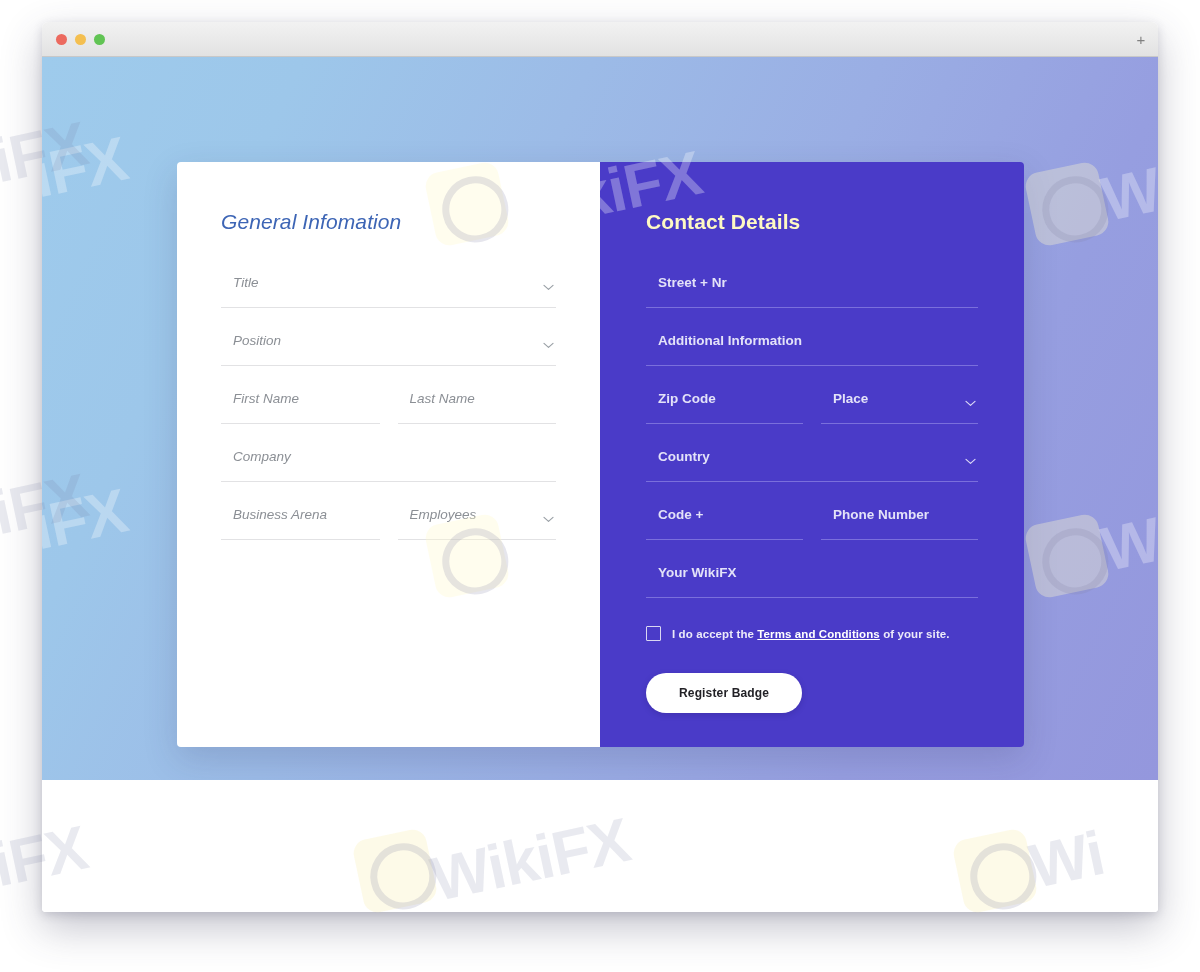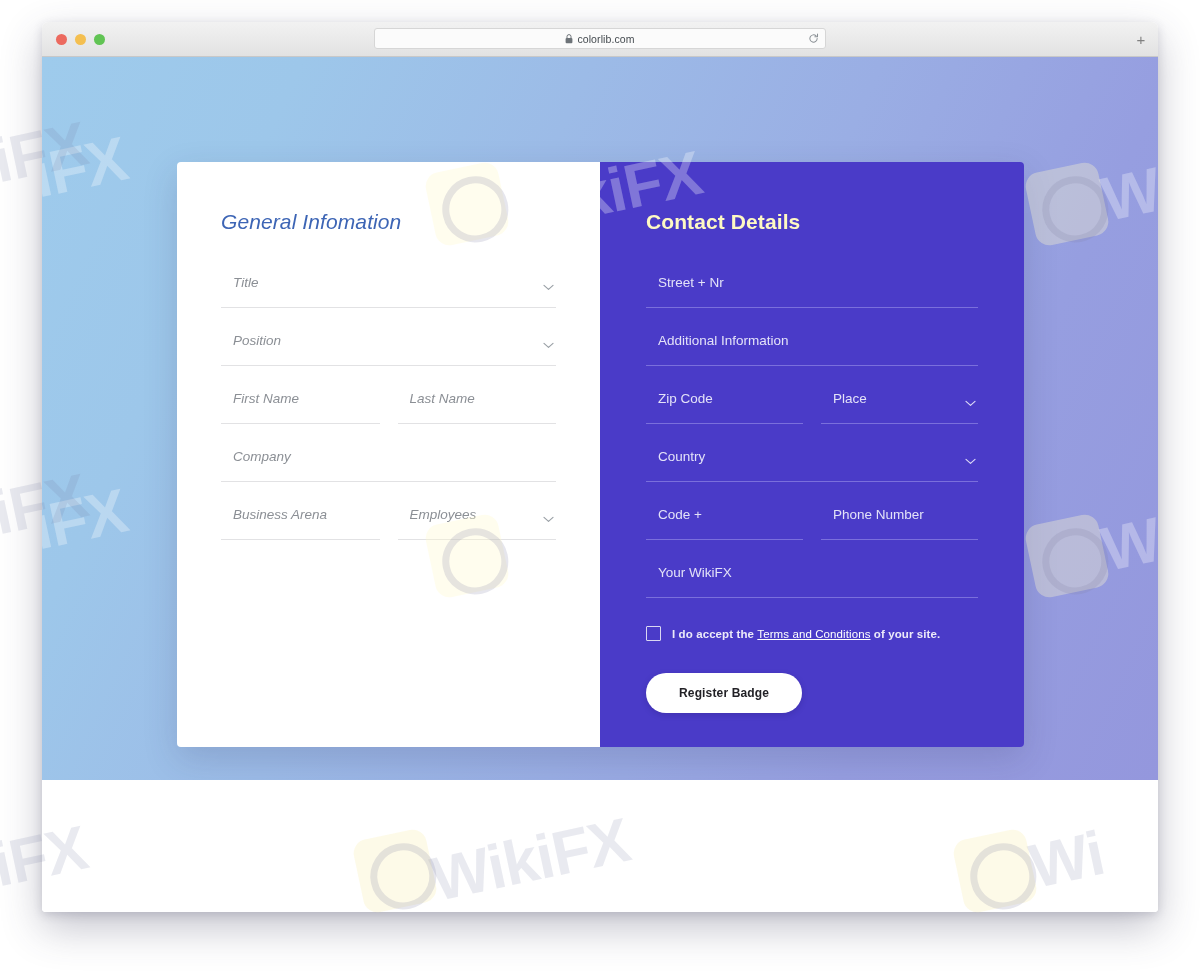--- a/index.html
+++ b/index.html
@@ -181,21 +181,21 @@
   .field.full { width: 100%; }
 
   .field-label {
     font-size: 13.5px;
     line-height: 18px;
     padding-left: 12px;
     display: block;
   }
 
   .panel-left .field-label { color: #8b8f95; }
-  .panel-right .field-label { color: #e3e2f8; font-weight: 400; }
+  .panel-right .field-label { color: #e3e2f8; font-weight: 700; }
 
   .field-underline {
     position: absolute;
     left: 0;
     right: 0;
     bottom: 0;
     height: 1px;
   }
   .panel-left .field-underline { background: #e2e2e4; }
   .panel-right .field-underline { background: #7a6fdc; }
@@ -225,21 +225,21 @@
   }
   .accept-text {
     font-size: 11.5px;
     color: #eceaf9;
     font-weight: 600;
     letter-spacing: 0.1px;
   }
   .terms-link {
     color: #ffffff;
     text-decoration: underline;
-    font-weight: 400;
+    font-weight: 700;
     cursor: pointer;
   }
 
   .register-button {
     margin-top: 32px;
     display: inline-block;
     background: #ffffff;
     color: #222126;
     border: none;
     border-radius: 30px;
@@ -295,37 +295,20 @@
 
   <div class="browser-window">
 
     <div class="titlebar">
       <div class="traffic-lights">
         <span class="dot red"></span>
         <span class="dot yellow"></span>
         <span class="dot green"></span>
       </div>
 
-      <div class="urlbar">
-        <span class="url-inner">
-          <span class="lock-icon">
-            <svg width="8" height="10" viewBox="0 0 8 10">
-              <path d="M2 4V2.6A2 2 0 0 1 6 2.6V4" fill="none" stroke="#6d7378" stroke-width="1"></path>
-              <rect x="0.6" y="4" width="6.8" height="5.2" rx="1" fill="#6d7378"></rect>
-            </svg>
-          </span>
-          <span class="url-text">colorlib.com</span>
-        </span>
-        <span class="reload-icon">
-          <svg width="11" height="11" viewBox="0 0 12 12">
-            <path d="M10 6a4 4 0 1 1-1.2-2.85" fill="none" stroke="#8a9095" stroke-width="1.1" stroke-linecap="round"></path>
-            <path d="M10.4 1.2V4.1H7.5" fill="none" stroke="#8a9095" stroke-width="1.1" stroke-linecap="round" stroke-linejoin="round"></path>
-          </svg>
-        </span>
-      </div>
 
       <button class="newtab-button">+</button>
     </div>
 
     <div class="viewport">
 
       <div class="hero">
 
         <div class="form-card">
 

